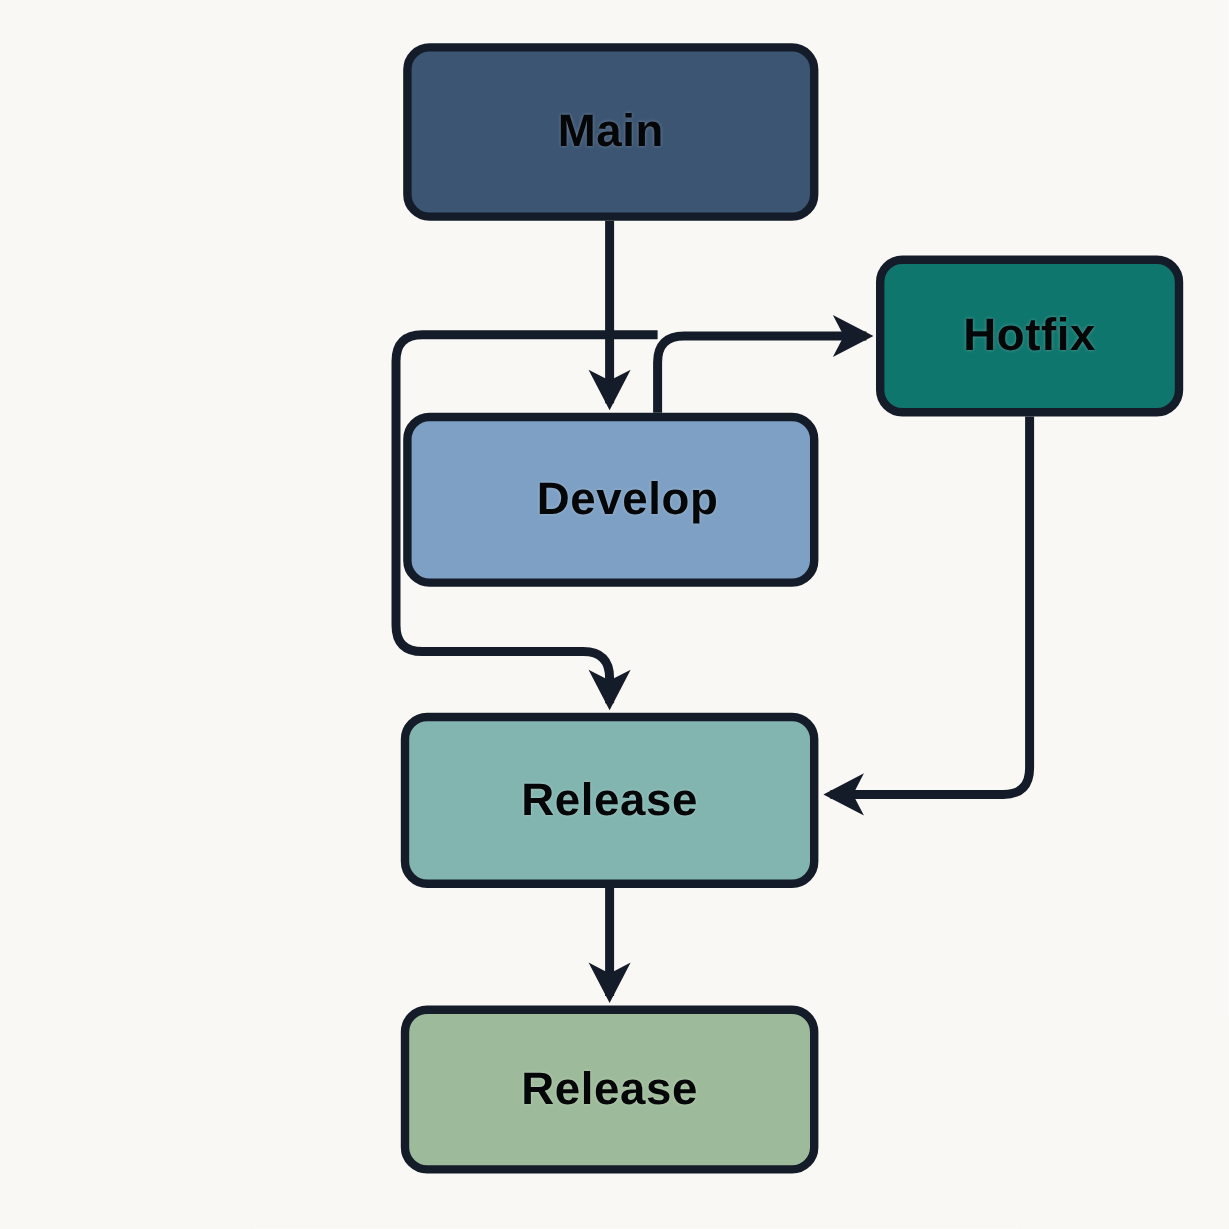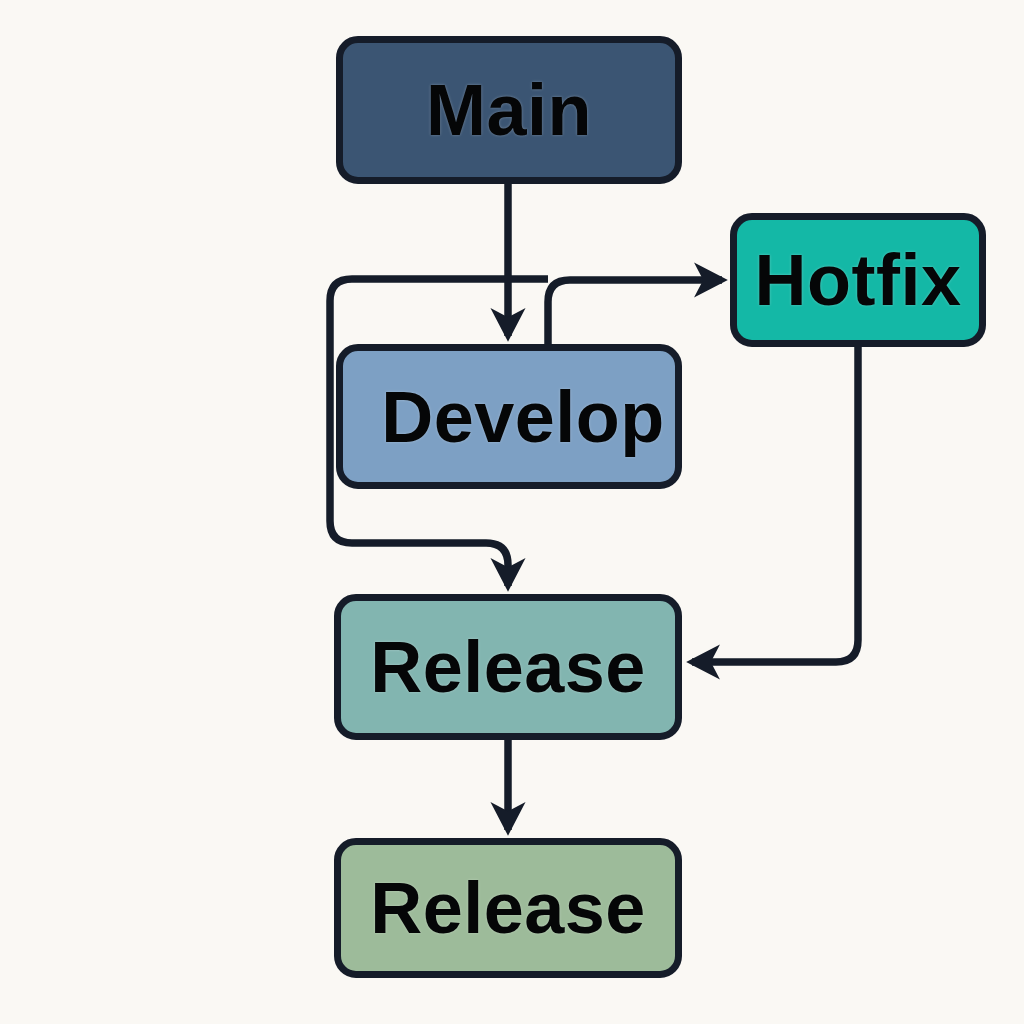--- a/index.html
+++ b/index.html
@@ -30,21 +30,21 @@
     position: absolute;
     box-sizing: border-box;
     border: 7px solid #151c29;
     border-radius: 22px;
     display: flex;
     align-items: center;
     justify-content: center;
     z-index: 2;
   }
   .node-label {
-    font-size: 72px;
+    font-size: 38px;
     font-weight: bold;
     color: #050607;
     letter-spacing: 0.5px;
     text-shadow: 0 0 3px rgba(255,255,255,0.30);
     white-space: nowrap;
     user-select: none;
   }
   
   #node-main     { left: 336px; top: 36px;  width: 346px; height: 148px; }
   #node-develop  { left: 336px; top: 344px; width: 346px; height: 145px; padding-left: 28px; }
@@ -75,21 +75,21 @@
       <path d="M 858 347 L 858 640 Q 858 662 836 662 L 692 662" marker-end="url(#arrowhead)"></path>
 
       <path d="M 508 740 L 508 830" marker-end="url(#arrowhead)"></path>
     </g>
   </svg>
 
   <div class="node" id="node-main" style="left: 336px; top: 36px; width: 346px; height: 148px; background: rgb(59, 85, 115); border-color: rgb(21, 28, 41);">
     <span class="node-label" style="color: rgb(5, 6, 7);">Main</span>
   </div>
 
-  <div class="node" id="node-hotfix" style="left: 730px; top: 213px; width: 256px; height: 134px; background: #14b8a6; border-color: rgb(21, 28, 41);">
+  <div class="node" id="node-hotfix" style="left: 730px; top: 213px; width: 256px; height: 134px; background: #0f766e; border-color: rgb(21, 28, 41);">
     <span class="node-label" style="color: rgb(5, 6, 7);">Hotfix</span>
   </div>
 
   <div class="node" id="node-develop" style="left: 336px; top: 344px; width: 346px; height: 145px; background: rgb(125, 160, 196); border-color: rgb(21, 28, 41);">
     <span class="node-label" style="color: rgb(5, 6, 7);">Develop</span>
   </div>
 
   <div class="node" id="node-release-1" style="left: 334px; top: 594px; width: 348px; height: 146px; background: rgb(130, 181, 176); border-color: rgb(21, 28, 41);">
     <span class="node-label" style="color: rgb(5, 6, 7);">Release</span>
   </div>

